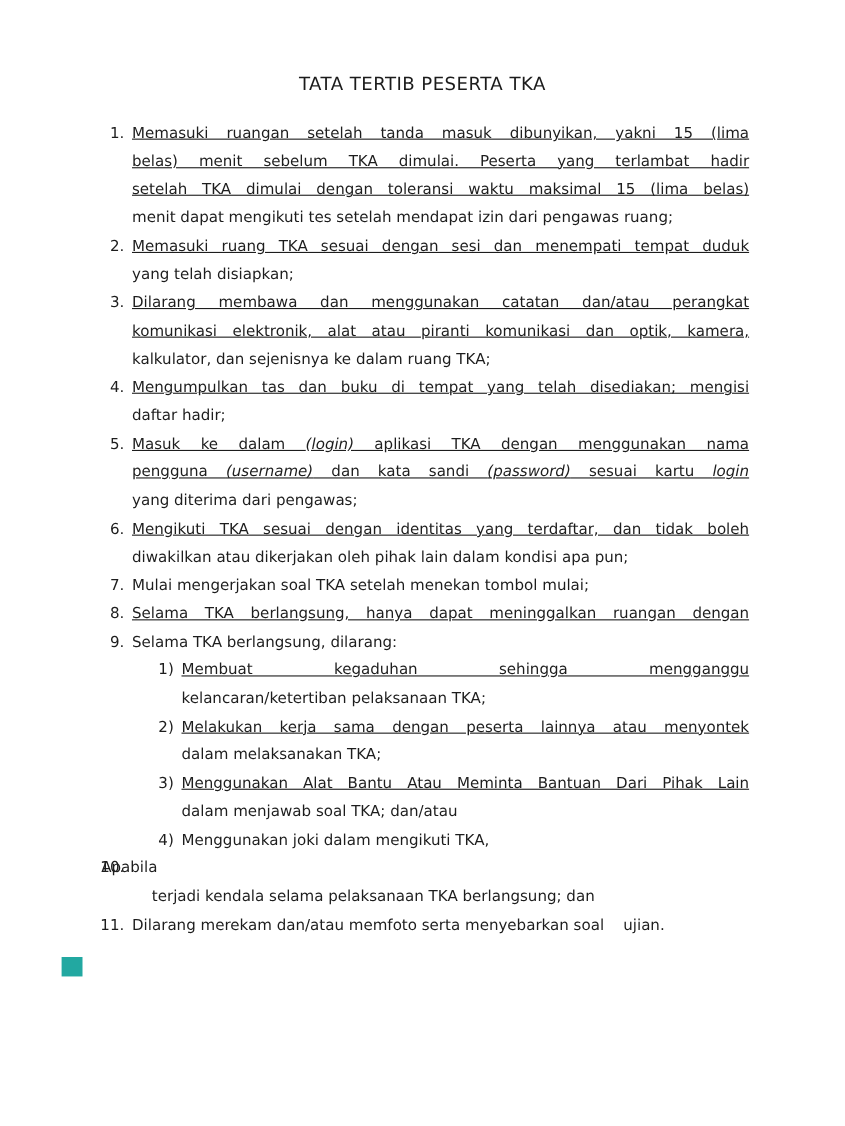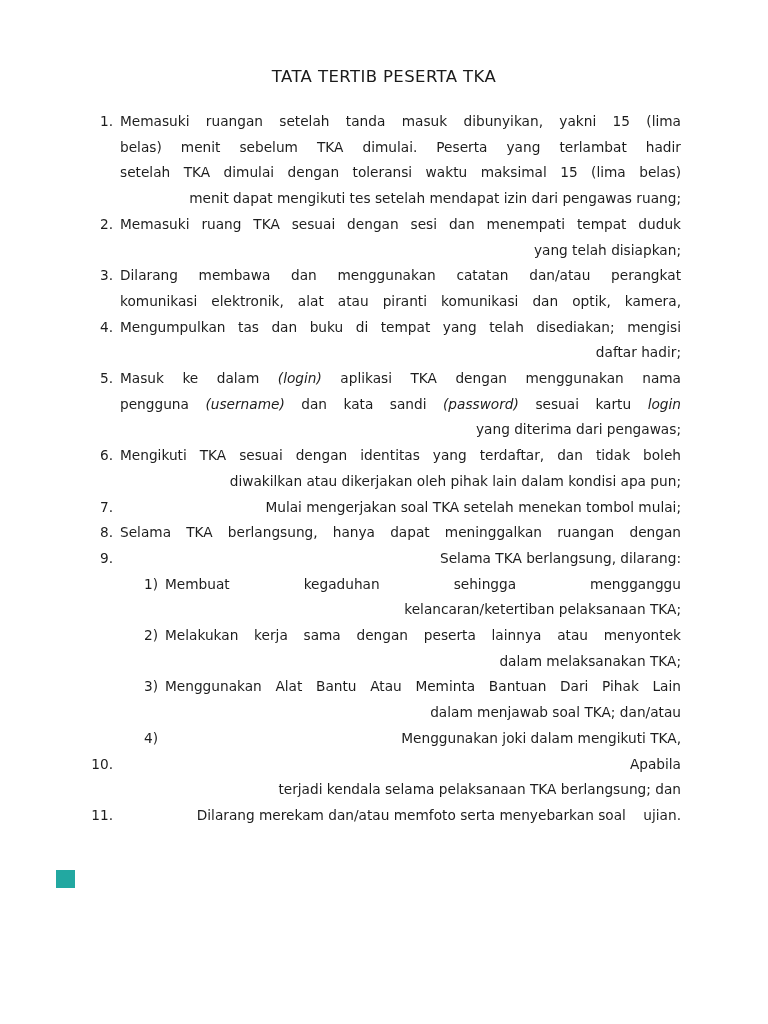--- a/index.html
+++ b/index.html
@@ -31,22 +31,22 @@
   .item { position: relative; }
   .item.sub { margin-left: 45px; }
   .num {
     position: absolute;
     right: 100%;
     top: 0;
     padding-right: 7px;
     white-space: nowrap;
     line-height: 25.7px;
   }
-  .line { text-align: right; }
-  .line.j { text-align: justify; text-align-last: justify; }
+  .line { text-align: left; }
+  .line.j { text-align: justify; text-align-last: justify; text-decoration: underline; }
   .it { font-style: italic; }
   .corner-mark {
     position: absolute;
     left: 56px;
     bottom: 0;
     width: 19px;
     height: 18px;
   }
 </style>
 </head>
@@ -65,20 +65,21 @@
       </div>
       <div class="item">
         <span class="num">2.</span>
         <div class="line j"><span>Memasuki ruang TKA sesuai dengan sesi dan menempati tempat duduk</span></div>
         <div class="line"><span>yang telah disiapkan;</span></div>
       </div>
       <div class="item">
         <span class="num">3.</span>
         <div class="line j"><span>Dilarang membawa dan menggunakan catatan dan/atau perangkat</span></div>
         <div class="line j"><span>komunikasi elektronik, alat atau piranti komunikasi dan optik, kamera,</span></div>
+        <div class="line"><span>kalkulator, dan sejenisnya ke dalam ruang TKA;</span></div>
       </div>
       <div class="item">
         <span class="num">4.</span>
         <div class="line j"><span>Mengumpulkan tas dan buku di tempat yang telah disediakan; mengisi</span></div>
         <div class="line"><span>daftar hadir;</span></div>
       </div>
       <div class="item">
         <span class="num">5.</span>
         <div class="line j"><span>Masuk ke dalam </span><span class="it">(login)</span><span> aplikasi TKA dengan menggunakan nama</span></div>
         <div class="line j"><span>pengguna </span><span class="it">(username)</span><span> dan kata sandi </span><span class="it">(password)</span><span> sesuai kartu </span><span class="it">login</span></div>

